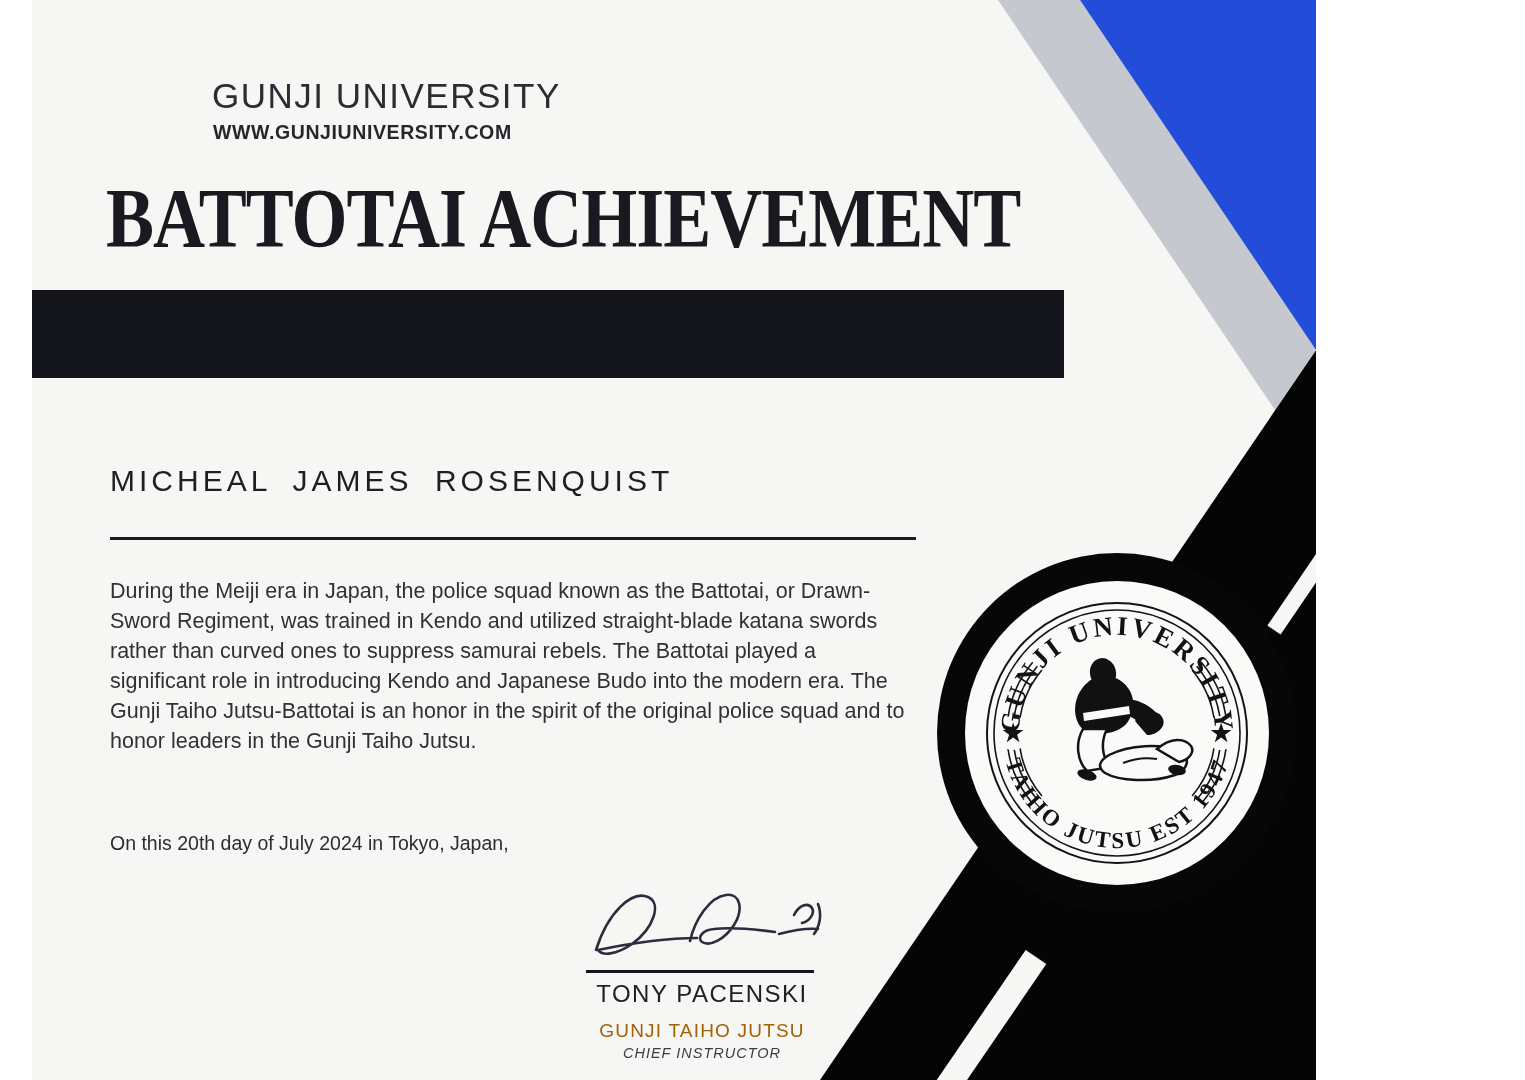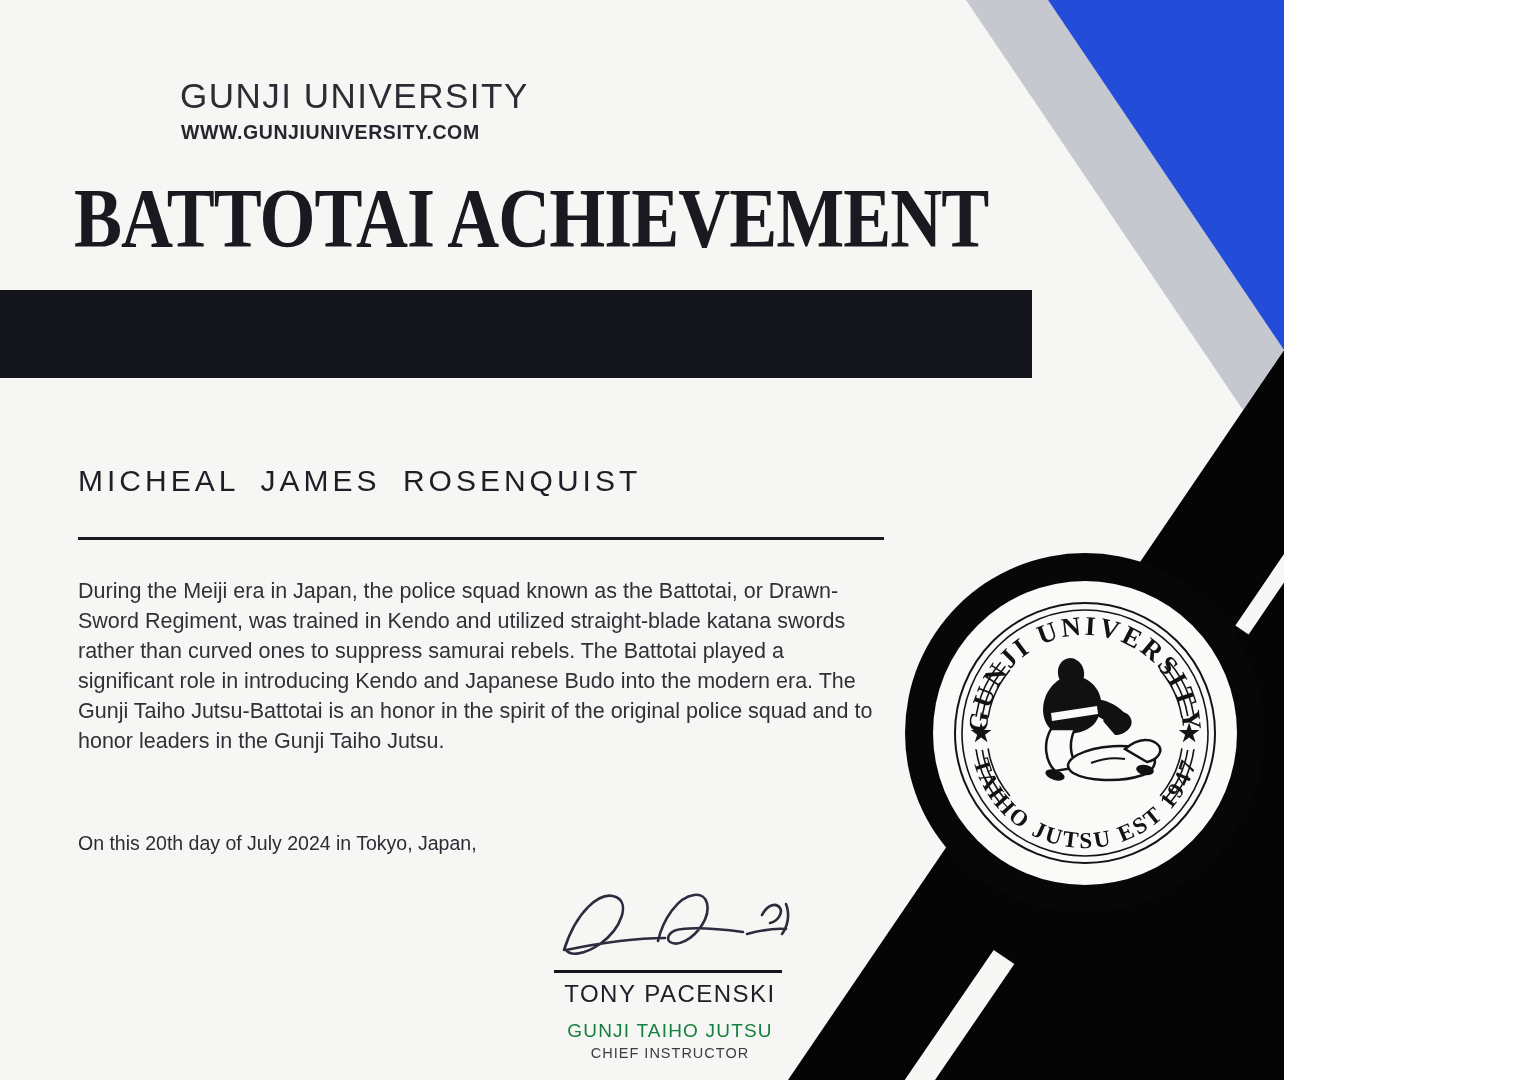--- a/index.html
+++ b/index.html
@@ -3,20 +3,21 @@
 <meta charset="utf-8">
 <style>
   html,body{margin:0;padding:0;}
   .page{
     position:relative;
     width:1284px;height:1080px;
     background:var(--background,#f6f6f4);
     overflow:hidden;
     font-family:"Liberation Sans",sans-serif;
     color:#22222a;
+    margin-left:32px;
   }
   .bg-svg{position:absolute;left:0;top:0;z-index:0;}
   .org-name{
     position:absolute;left:180px;top:76px;
     font-size:35px;letter-spacing:1.5px;color:#2c2c34;font-weight:400;
     z-index:2;
   }
   .org-url{
     position:absolute;left:181px;top:121px;
     font-size:19.5px;letter-spacing:.6px;color:#26262e;font-weight:700;
@@ -53,23 +54,23 @@
   }
   .sign-block{
     position:absolute;left:520px;top:878px;width:300px;height:200px;
     text-align:center;z-index:2;
   }
   .signature-svg{position:absolute;left:10px;top:0;}
   .sig-line{position:absolute;left:34px;top:92px;width:228px;height:3px;background:#16161e;}
   .signer-name{position:absolute;left:0;top:102px;width:100%;
     font-size:24px;font-weight:400;letter-spacing:1.5px;color:#20202a;}
   .signer-org{position:absolute;left:0;top:142px;width:100%;
-    font-size:19px;letter-spacing:1.2px;color:#15803d;}
+    font-size:19px;letter-spacing:1.2px;color:#a16207;}
   .signer-role{position:absolute;left:0;top:167px;width:100%;
-    font-size:14.5px;letter-spacing:1px;color:#3c3c45;}
+    font-size:14.5px;letter-spacing:1px;color:#3c3c45;font-style:italic;}
   .seal-svg{position:absolute;left:895px;top:543px;z-index:3;}
   .seal-arc-text{
     font-family:"Liberation Serif",serif;font-weight:700;fill:#121212;
   }
 </style>
 </head>
 <body>
 
 <div class="page">
 

